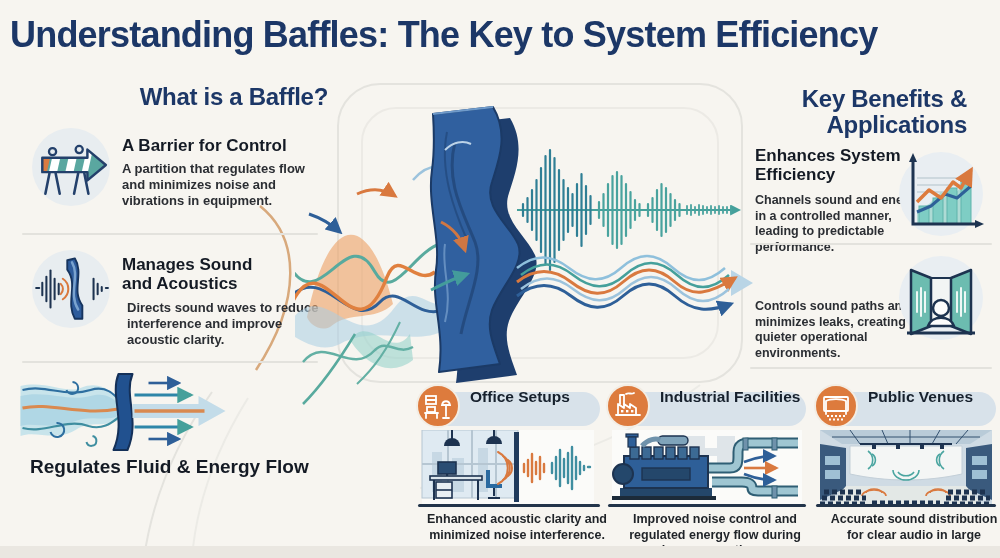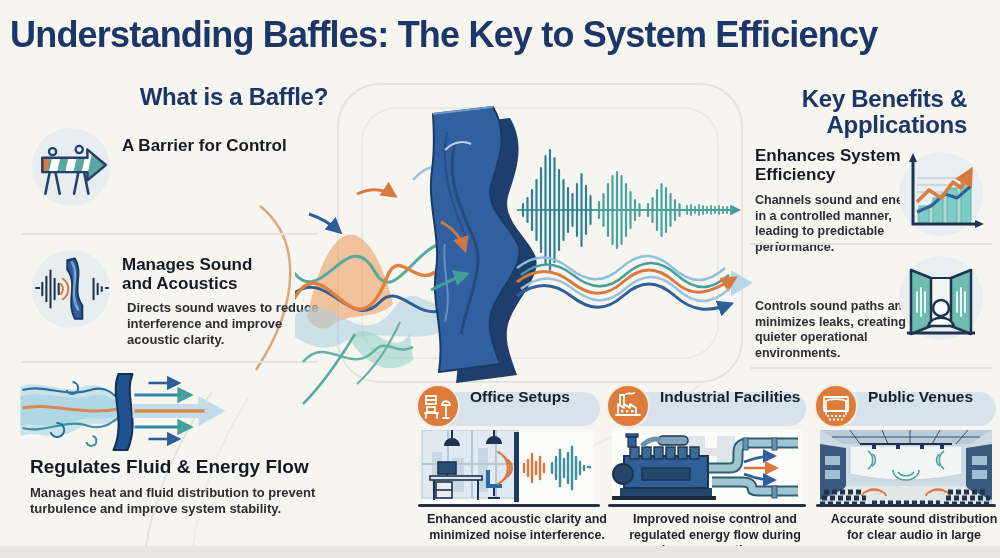--- a/index.html
+++ b/index.html
@@ -83,20 +83,21 @@
       </clipPath>
     <g clip-path="url(#barrowclip)">
       <polygon points="8,20 22,20 14,56 0,56" fill="#d97b41"></polygon>
       <polygon points="24,20 32,20 24,56 16,56" fill="#ffffff"></polygon>
       <polygon points="40,20 48,20 40,56 32,56" fill="#ffffff"></polygon>
       <polygon points="56,20 62,20 54,56 48,56" fill="#ffffff"></polygon>
     </g>
     <path d="M 12,31 H 56 V 23 L 74,38 56,53 V 45 H 12 Z" fill="none" stroke="#23406b" stroke-width="2.4" stroke-linejoin="round"></path>
   </svg>
   <div class="abs item-title" style="left:122px;top:136px;width:200px">A Barrier for Control</div>
+  <div class="abs item-desc" style="left:122px;top:156px;width:192px">A partition that regulates flow and minimizes noise and vibrations in equipment.</div>
 
   <div class="abs divider" style="left:22px;top:233px;width:296px"></div>
 
   <svg class="abs" style="left:30px;top:248px" width="82" height="82" viewBox="0 0 80 80">
     <circle cx="40" cy="40" r="38" fill="#e8edf0"></circle>
     <g stroke="#1d3350" stroke-width="2" stroke-linecap="round">
       <line x1="6" y1="39" x2="9" y2="39"></line>
       <line x1="12" y1="34" x2="12" y2="46"></line>
       <line x1="16" y1="28" x2="16" y2="52"></line>
       <line x1="20" y1="22" x2="20" y2="58"></line>
@@ -130,21 +131,20 @@
     <path d="M 72,68 a 5,5 0 1 1 -6,6" fill="none" stroke="#3f8ea0" stroke-width="2"></path>
     <path d="M 98,6 L 112,6 C 103,28 120,52 107,82 L 93,82 C 106,52 89,28 98,6 Z" fill="#21518f" stroke="#143058" stroke-width="2" stroke-linejoin="round"></path>
     <polygon points="112,36 178,36 178,28 205,43 178,58 178,50 112,50" fill="#c3dce9"></polygon>
     <line x1="114" y1="43" x2="184" y2="43" stroke="#d9894f" stroke-width="3.4"></line>
     <line x1="114" y1="27" x2="170" y2="27" stroke="#2e86a8" stroke-width="3" marker-end="url(#ma-t)"></line>
     <line x1="114" y1="59" x2="170" y2="59" stroke="#2e86a8" stroke-width="3" marker-end="url(#ma-t)"></line>
     <line x1="128" y1="15" x2="158" y2="15" stroke="#2e5f98" stroke-width="2.6" marker-end="url(#ma-b)"></line>
     <line x1="128" y1="71" x2="158" y2="71" stroke="#2e5f98" stroke-width="2.6" marker-end="url(#ma-b)"></line>
   </svg>
   <div class="abs item-title" style="left:30px;top:456px;width:320px;font-size:19px">Regulates Fluid &amp; Energy Flow</div>
-  <div class="abs item-desc" style="left:30px;top:480px;width:310px">Manages heat and fluid distribution to prevent turbulence and improve system stability.</div>
 
   <svg class="abs" style="left:295px;top:72px" width="460" height="335" viewBox="0 0 460 335">
 
     <path d="M 12,245 C 35,135 75,140 98,232 C 80,250 55,238 35,255 C 25,260 14,252 12,245 Z" fill="#eda064" opacity="0.6"></path>
     <path d="M -5,250 C 30,200 60,290 100,235 C 120,208 135,240 150,230 L 150,258 C 120,275 80,252 45,272 C 25,282 5,268 -5,262 Z" fill="#a9cde3" opacity="0.55"></path>
     <path d="M 55,268 C 75,240 95,290 115,262 L 118,288 C 95,306 70,292 55,268 Z" fill="#8fd0c8" opacity="0.55"></path>
     <path d="M -5,225 C 30,190 55,262 85,230 C 105,210 120,248 148,238" fill="none" stroke="#2e5f98" stroke-width="3"></path>
     <path d="M -5,195 C 25,245 52,148 80,200 C 98,232 118,180 145,172" fill="none" stroke="#58aa9e" stroke-width="3"></path>
     <path d="M -5,235 C 28,160 58,295 92,205 C 104,175 120,215 140,200" fill="none" stroke="#e0803f" stroke-width="3.5"></path>
     <path d="M 8,290 C 32,262 55,305 80,278 C 92,266 102,284 118,275" fill="none" stroke="#63b0a4" stroke-width="2.5"></path>

